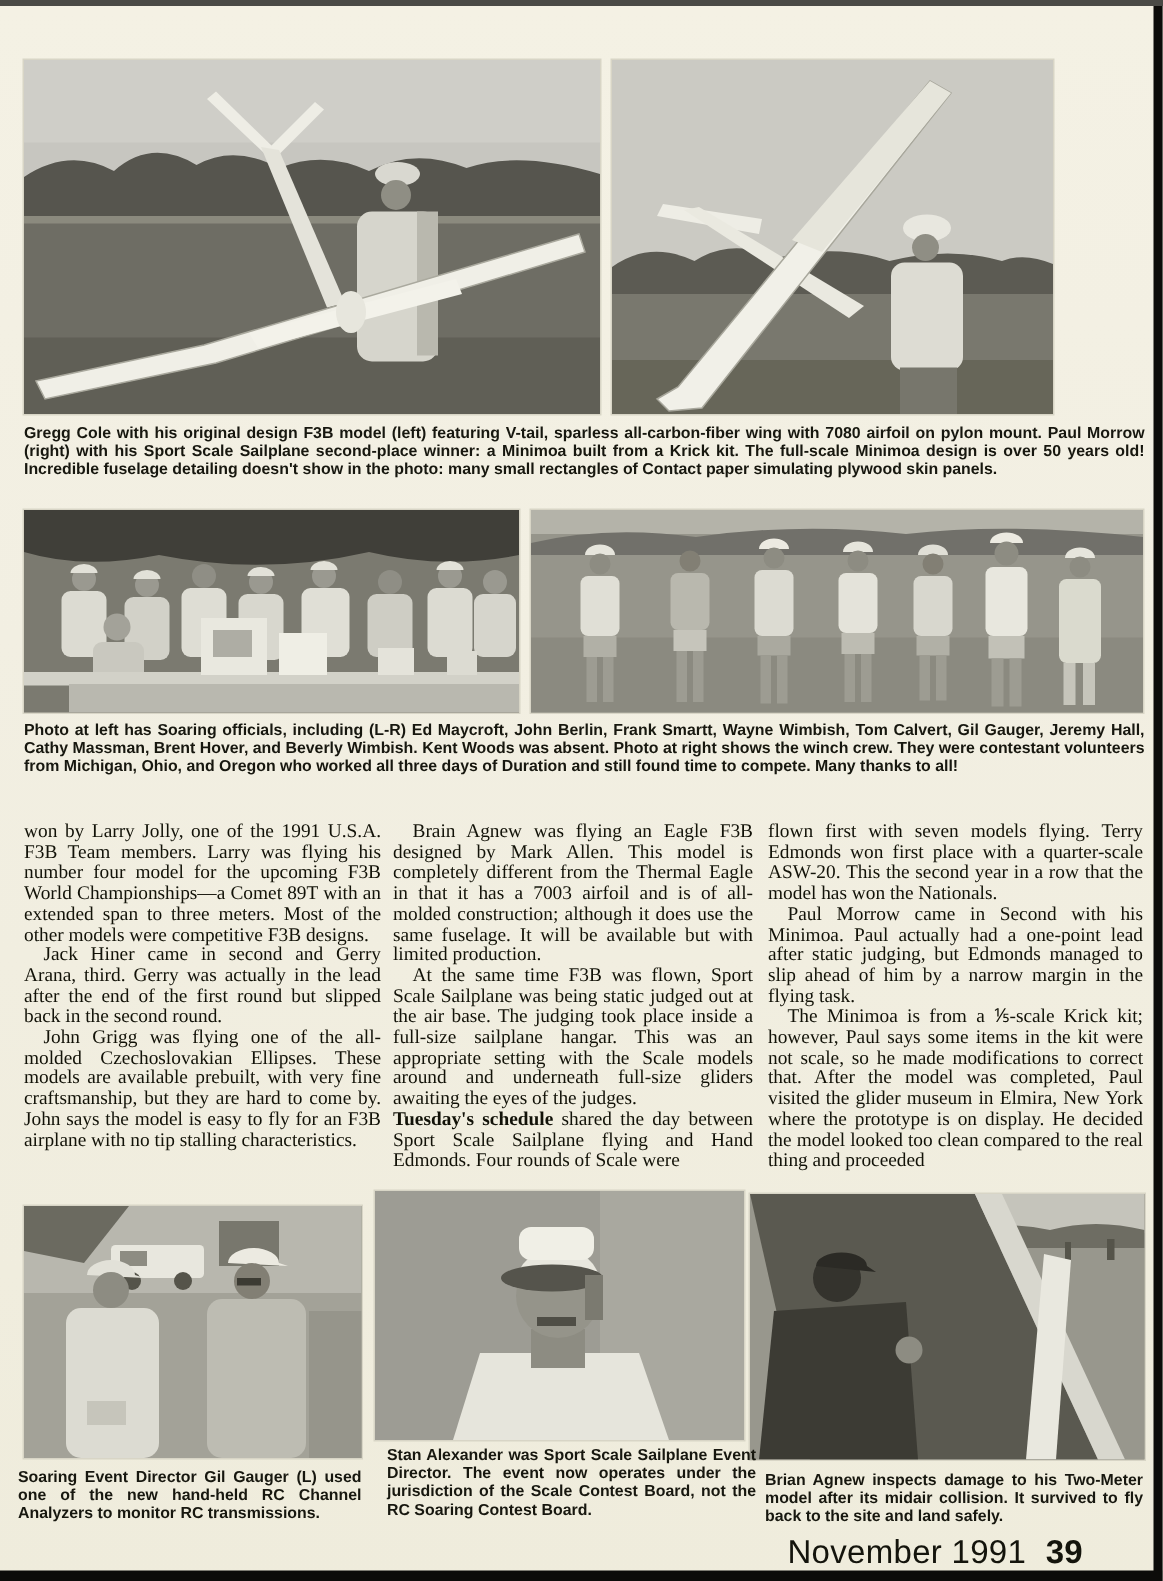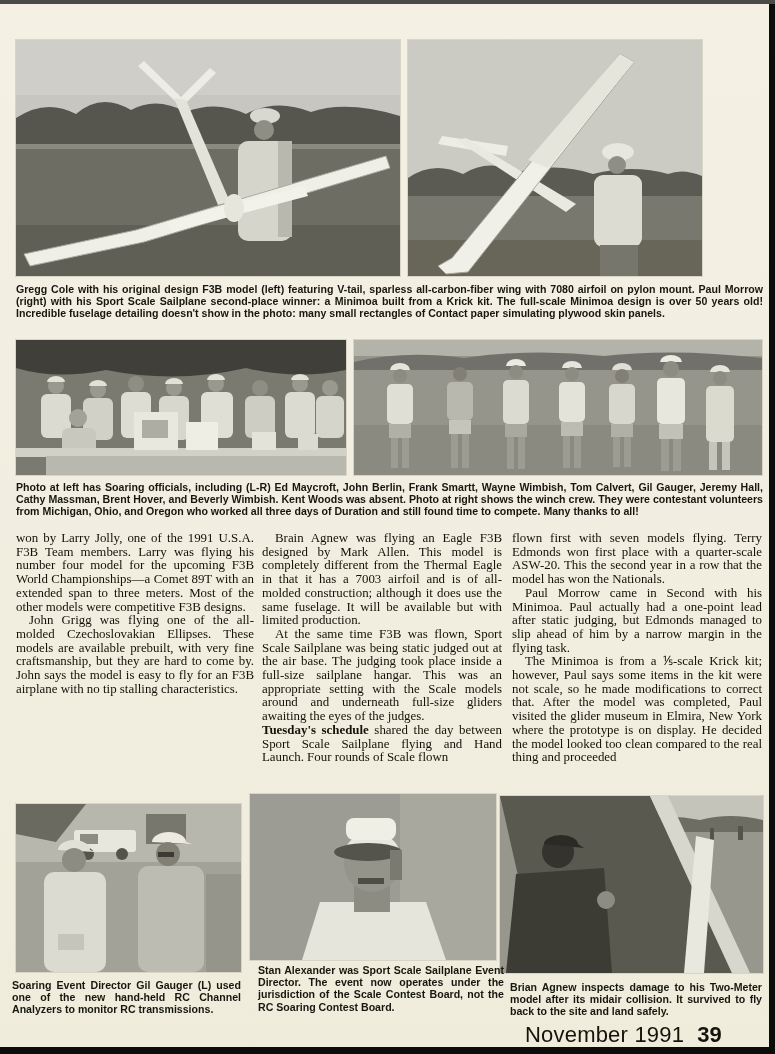--- a/index.html
+++ b/index.html
@@ -10,21 +10,21 @@
     font-family:"Liberation Sans",sans-serif;
   }
   .photo{position:absolute;background:#8a897f;box-shadow:0 0 0 1px #d8d5c6;}
   .photo svg{display:block;width:100%;height:100%;}
   .caption{
     position:absolute;
     font-family:"Liberation Sans",sans-serif;
     font-weight:bold;font-size:10.6px;line-height:12.2px;
     color:#17170f;text-align:justify;
   }
-  .bodycols{position:absolute;left:16px;top:528px;width:746px;display:flex;}
+  .bodycols{position:absolute;left:16px;top:544px;width:746px;display:flex;}
   .col{font-family:"Liberation Serif",serif;font-size:12.9px;line-height:13.7px;
        color:#121208;text-align:justify;}
   .col1{width:238px;margin-right:8px;}
   .col2{width:240px;margin-right:10px;}
   .col3{width:250px;}
   .col p{margin:0;}
   .indent{text-indent:13px;}
   .gap-before{margin-top:13px;}
   .bold{font-weight:bold;}
   .footer{
@@ -217,26 +217,27 @@
           </g>
       </g>
     </svg>
   </div>
 
   <div class="caption" style="left:16px;top:477px;width:747px;">Photo at left has Soaring officials, including (L-R) Ed Maycroft, John Berlin, Frank Smartt, Wayne Wimbish, Tom Calvert, Gil Gauger, Jeremy Hall, Cathy Massman, Brent Hover, and Beverly Wimbish. Kent Woods was absent. Photo at right shows the winch crew. They were contestant volunteers from Michigan, Ohio, and Oregon who worked all three days of Duration and still found time to compete. Many thanks to all!</div>
 
   <div class="bodycols">
     <div class="col col1">
       <p>won by Larry Jolly, one of the 1991 U.S.A. F3B Team members. Larry was flying his number four model for the upcoming F3B World Championships—a Comet 89T with an extended span to three meters. Most of the other models were competitive F3B designs.</p>
+      <p class="indent">Jack Hiner came in second and Gerry Arana, third. Gerry was actually in the lead after the end of the first round but slipped back in the second round.</p>
       <p class="indent">John Grigg was flying one of the all-molded Czechoslovakian Ellipses. These models are available prebuilt, with very fine craftsmanship, but they are hard to come by. John says the model is easy to fly for an F3B airplane with no tip stalling characteristics.</p>
     </div>
     <div class="col col2">
       <p class="indent">Brain Agnew was flying an Eagle F3B designed by Mark Allen. This model is completely different from the Thermal Eagle in that it has a 7003 airfoil and is of all-molded construction; although it does use the same fuselage. It will be available but with limited production.</p>
       <p class="indent">At the same time F3B was flown, Sport Scale Sailplane was being static judged out at the air base. The judging took place inside a full-size sailplane hangar. This was an appropriate setting with the Scale models around and underneath full-size gliders awaiting the eyes of the judges.</p>
-      <p class="gap-before"><span class="bold">Tuesday's schedule</span><span> shared the day between Sport Scale Sailplane flying and Hand Launch. Four rounds of Scale flown</span></p>
+      <p class="gap-before"><span class="bold">Tuesday's schedule</span><span> shared the day between Sport Scale Sailplane flying and Hand Edmonds. Four rounds of Scale were</span></p>
     </div>
     <div class="col col3">
       <p>flown first with seven models flying. Terry Edmonds won first place with a quarter-scale ASW-20. This the second year in a row that the model has won the Nationals.</p>
       <p class="indent">Paul Morrow came in Second with his Minimoa. Paul actually had a one-point lead after static judging, but Edmonds managed to slip ahead of him by a narrow margin in the flying task.</p>
       <p class="indent">The Minimoa is from a ⅕-scale Krick kit; however, Paul says some items in the kit were not scale, so he made modifications to correct that. After the model was completed, Paul visited the glider museum in Elmira, New York where the prototype is on display. He decided the model looked too clean compared to the real thing and proceeded</p>
     </div>
   </div>
 
   <div class="photo" style="left:16px;top:800px;width:225px;height:168px;">
     <svg viewBox="0 0 225 168" preserveAspectRatio="none">

